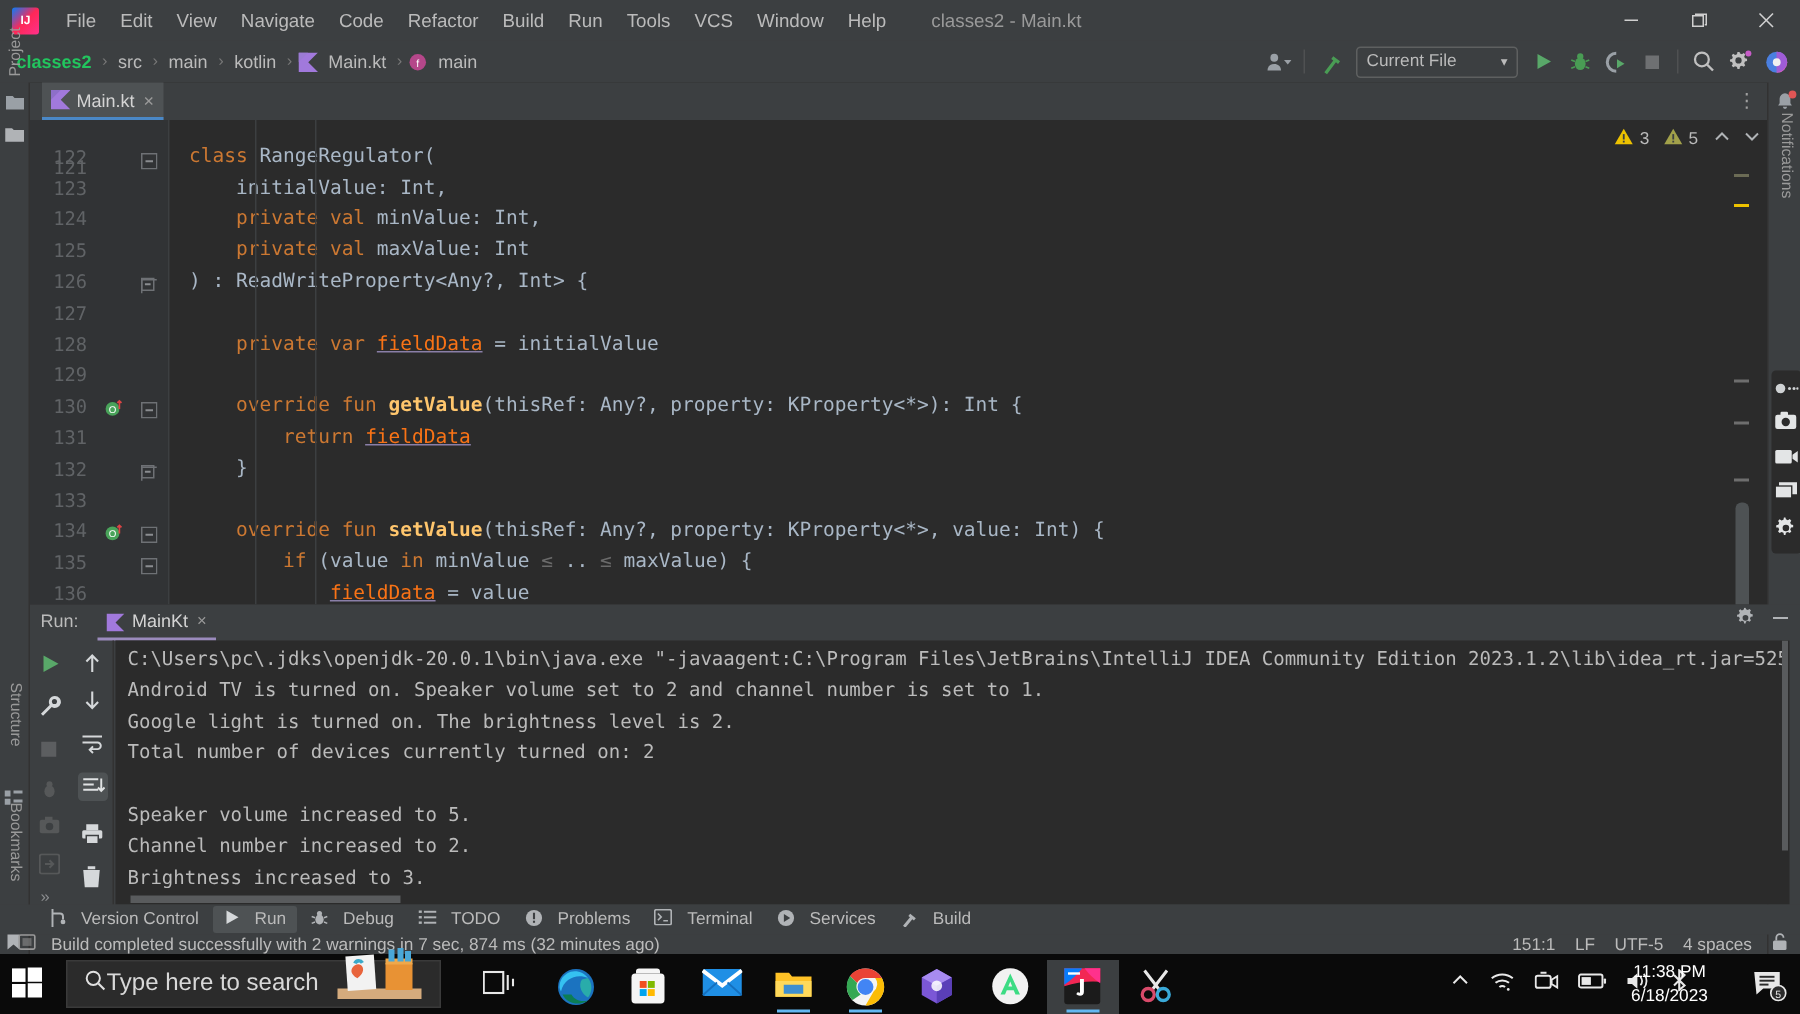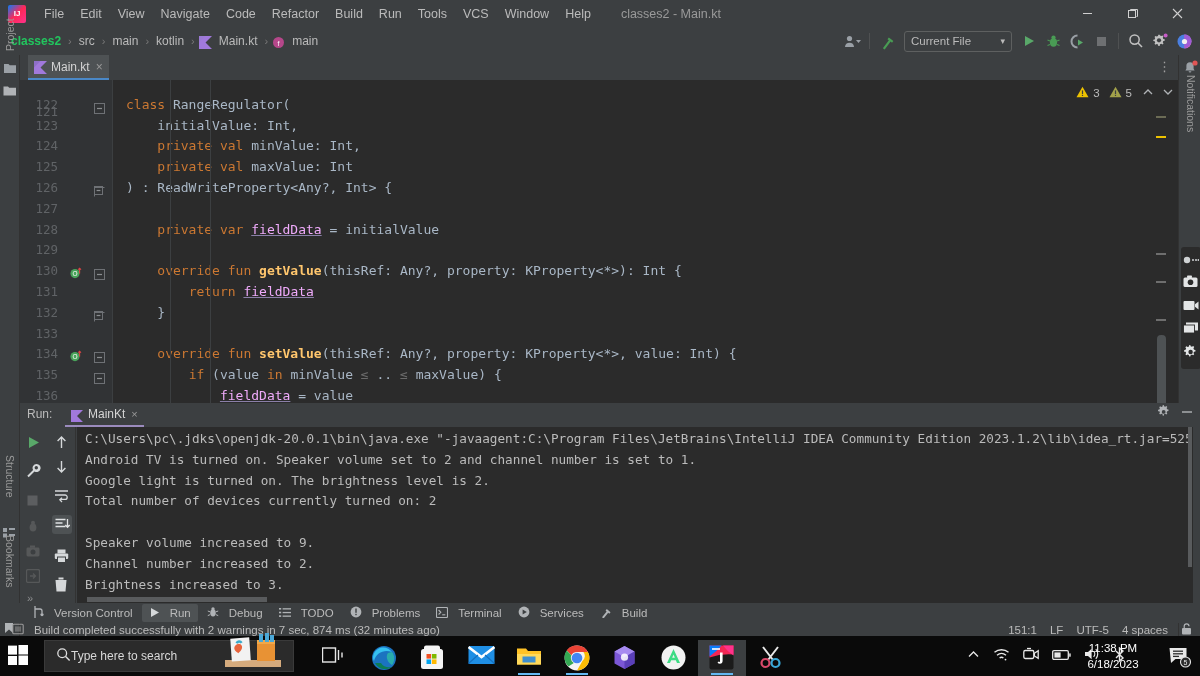--- a/index.html
+++ b/index.html
@@ -100,21 +100,21 @@
   .fold { position:absolute; left:74px; top:5px; width:11px; height:11px; }
   .code-lines { position:absolute; left:92px; top:0; width:1066px; height:414px; }
   .cl {
     position:absolute; left:14px; height:20.8px; line-height:20.8px;
     font-family:"DejaVu Sans Mono", monospace; font-size:13px; white-space:pre;
     color:#a9b7c6;
   }
   .k  { color:#cc7832; }
   .fn { color:#ffc66d; }
   .id { color:#a9b7c6; }
-  .ul { color:#f0abfc; text-decoration:underline; text-decoration-color:#8a7fa8; }
+  .ul { color:#f97316; text-decoration:underline; text-decoration-color:#8a7fa8; }
   .op { color:#a9b7c6; }
   .dim{ color:#6a6a6a; }
   .vline { position:absolute; top:0; width:1px; height:323px; background:#3c3f41; }
 
   .scroll-marks { position:absolute; right:12px; top:25px; width:12px; height:323px; }
   .mark { position:absolute; right:0; width:10px; height:2px; }
   .ed-scrollthumb { position:absolute; right:0; top:230px; width:9px; height:78px; background:#4e5254; border-radius:4px; }
 
   .warnbar { position:absolute; right:4px; top:29px; display:flex; align-items:center; gap:4px; z-index:6;}
   .wcount { color:#bbbbbb; font-size:11.5px; }
@@ -160,21 +160,21 @@
   .status-text { color:#bbbbbb; font-size:11.5px; margin-left:34px; white-space:nowrap;}
   .status-right { position:absolute; right:8px; display:flex; align-items:center; gap:13px; color:#bbbbbb; font-size:11.5px;}
 
   
   .taskbar { position:absolute; left:0; top:636px; width:1200px; height:40px; background:#0a0a0a; }
   .start { position:absolute; left:7px; top:8px; width:24px; height:24px; }
   .searchbox {
     position:absolute; left:44px; top:4px; width:250px; height:32px; background:#2b2b2b;
     display:flex; align-items:center; border:1px solid #3a3a3a;
   }
-  .search-text { color:#d8d8d8; font-size:12px; margin-left:26px; }
+  .search-text { color:#d8d8d8; font-size:16px; margin-left:26px; }
   .taskview { position:absolute; left:322px; top:10px; width:22px; height:20px; }
   .tb-app { position:absolute; top:4px; width:48px; height:36px; display:flex; align-items:center; justify-content:center;}
   .tb-app .ic { width:26px; height:26px; }
   .tb-underline { position:absolute; bottom:1px; left:13px; width:22px; height:2px; background:#63b8f2;}
   .tray { position:absolute; right:74px; top:0; height:40px; display:flex; align-items:center; gap:13px;}
   .clock { position:absolute; right:44px; top:4px; width:86px; text-align:center; color:#fff; font-size:11.5px; line-height:16px;}
   .notif { position:absolute; right:8px; top:10px; width:24px; height:22px; }
 </style>
 </head>
 <body>
@@ -630,21 +630,21 @@
       </span>
     </div>
 
     <div class="console">
       <div id="console-content">
           <div class="console-line" style="top: 2px;">C:\Users\pc\.jdks\openjdk-20.0.1\bin\java.exe "-javaagent:C:\Program Files\JetBrains\IntelliJ IDEA Community Edition 2023.1.2\lib\idea_rt.jar=5252</div>
           <div class="console-line" style="top: 22.8px;">Android TV is turned on. Speaker volume set to 2 and channel number is set to 1.</div>
           <div class="console-line" style="top: 43.6px;">Google light is turned on. The brightness level is 2.</div>
           <div class="console-line" style="top: 64.4px;">Total number of devices currently turned on: 2</div>
           <div class="console-line" style="top: 85.2px;"></div>
-          <div class="console-line" style="top: 106px;">Speaker volume increased to 9.</div>
+          <div class="console-line" style="top: 106px;">Speaker volume increased to 5.</div>
           <div class="console-line" style="top: 126.8px;">Channel number increased to 2.</div>
           <div class="console-line" style="top: 147.6px;">Brightness increased to 3.</div>
         </div>
       <div class="console-scroll-v">
         <div class="console-thumb-v"></div>
       </div>
       <div class="console-thumb-h"></div>
     </div>
   </div>
 

